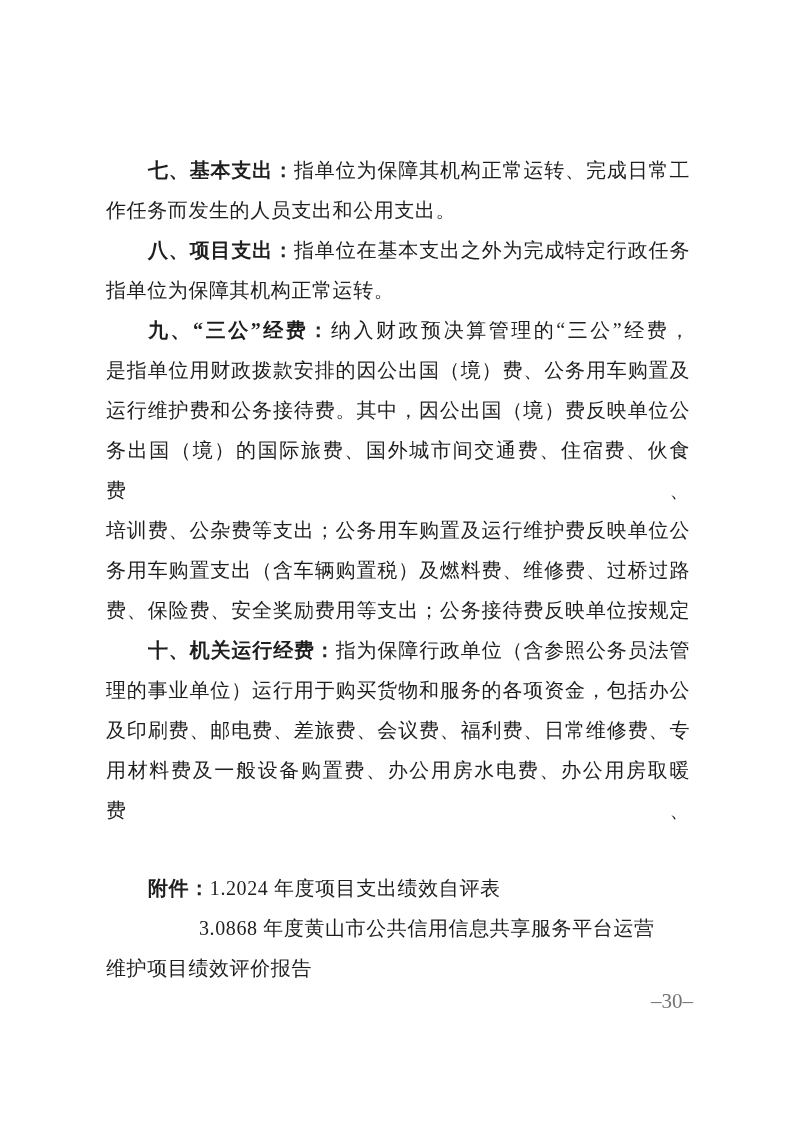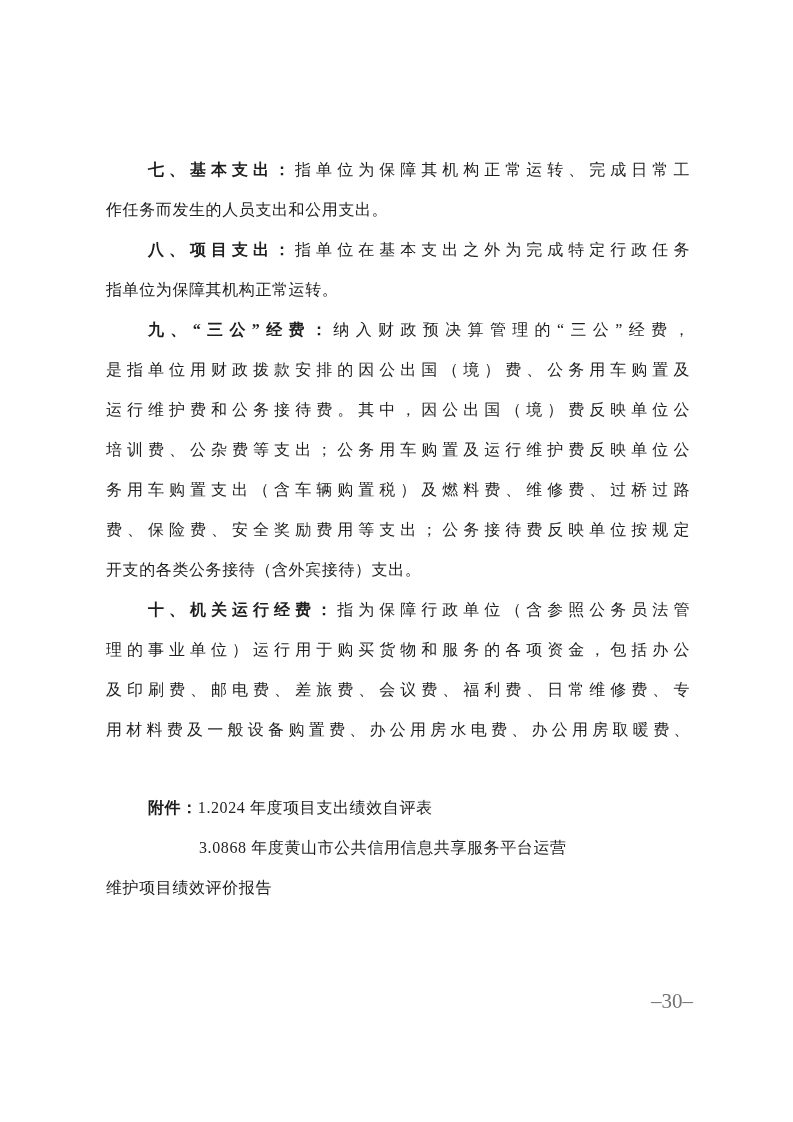--- a/index.html
+++ b/index.html
@@ -15,21 +15,21 @@
     background: #ffffff;
     color: #1e1e1e;
     font-family: "Liberation Serif", "DejaVu Serif", serif;
     overflow: hidden;
   }
   .content {
     position: absolute;
     left: 106px;
     top: 150px;
     width: 584px;
-    font-size: 16px;
+    font-size: 20px;
     line-height: 40px;
     letter-spacing: 0.6px;
   }
   .line {
     text-align: left;
     white-space: normal;
   }
   .line.just {
     text-align: justify;
     text-align-last: justify;
@@ -55,24 +55,24 @@
 <div class="page">
   <div class="content">
     <div id="body-lines">
         <div class="line just" style="padding-left: 42px;"><span class="seg bold">七、基本支出：</span><span class="seg">指单位为保障其机构正常运转、完成日常工</span></div>
         <div class="line"><span class="seg">作任务而发生的人员支出和公用支出。</span></div>
         <div class="line just" style="padding-left: 42px;"><span class="seg bold">八、项目支出：</span><span class="seg">指单位在基本支出之外为完成特定行政任务</span></div>
         <div class="line"><span class="seg">指单位为保障其机构正常运转。</span></div>
         <div class="line just" style="padding-left: 42px;"><span class="seg bold">九、“三公”经费：</span><span class="seg">纳入财政预决算管理的“三公”经费，</span></div>
         <div class="line just"><span class="seg">是指单位用财政拨款安排的因公出国（境）费、公务用车购置及</span></div>
         <div class="line just"><span class="seg">运行维护费和公务接待费。其中，因公出国（境）费反映单位公</span></div>
+        <div class="line just"><span class="seg">务出国（境）的国际旅费、国外城市间交通费、住宿费、伙食费、</span></div>
         <div class="line just"><span class="seg">培训费、公杂费等支出；公务用车购置及运行维护费反映单位公</span></div>
         <div class="line just"><span class="seg">务用车购置支出（含车辆购置税）及燃料费、维修费、过桥过路</span></div>
         <div class="line just"><span class="seg">费、保险费、安全奖励费用等支出；公务接待费反映单位按规定</span></div>
-        <div class="line"><span class="seg">开支的各类公务接待（含外宾接待）支出。</span></div>
         <div class="line just" style="padding-left: 42px;"><span class="seg bold">十、机关运行经费：</span><span class="seg">指为保障行政单位（含参照公务员法管</span></div>
         <div class="line just"><span class="seg">理的事业单位）运行用于购买货物和服务的各项资金，包括办公</span></div>
         <div class="line just"><span class="seg">及印刷费、邮电费、差旅费、会议费、福利费、日常维修费、专</span></div>
         <div class="line just"><span class="seg">用材料费及一般设备购置费、办公用房水电费、办公用房取暖费、</span></div>
       </div>
     <div class="spacer"></div>
     <div id="attachment-lines">
         <div class="line" style="padding-left: 42px;"><span class="seg bold">附件：</span><span class="seg">1.2024 年度项目支出绩效自评表</span></div>
         <div class="line" style="padding-left: 93px;"><span class="seg">3.0868 年度黄山市公共信用信息共享服务平台运营</span></div>
         <div class="line"><span class="seg">维护项目绩效评价报告</span></div>

